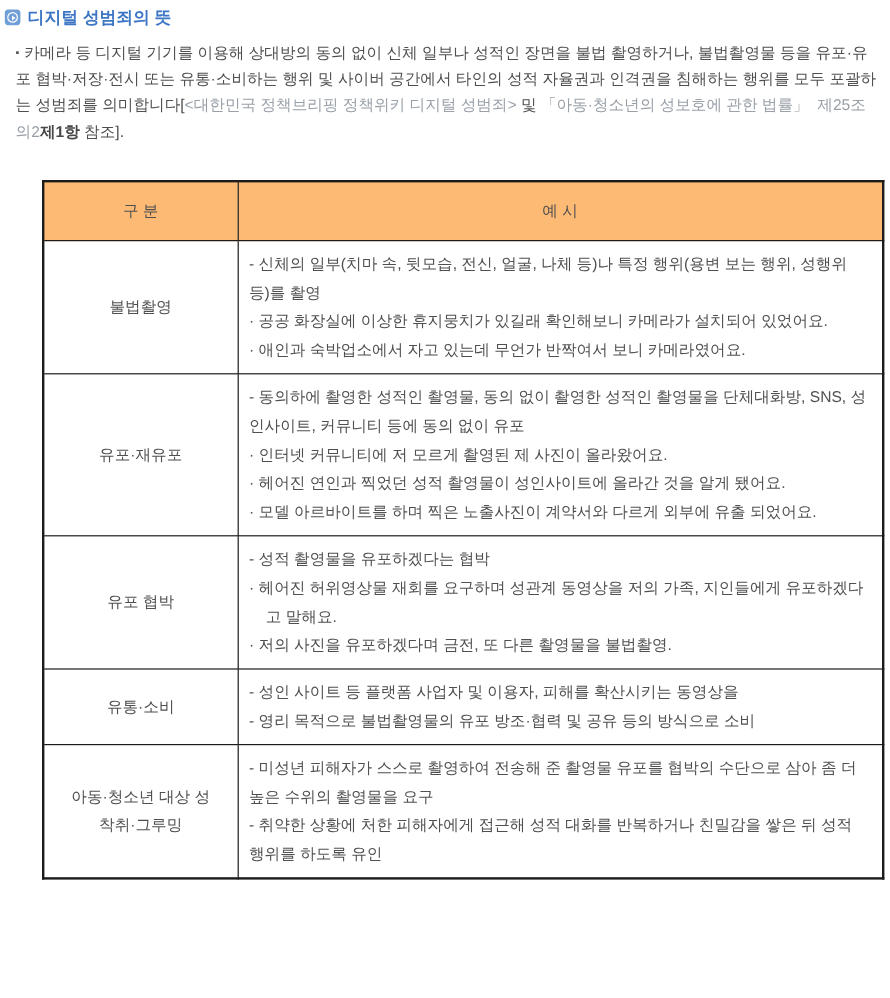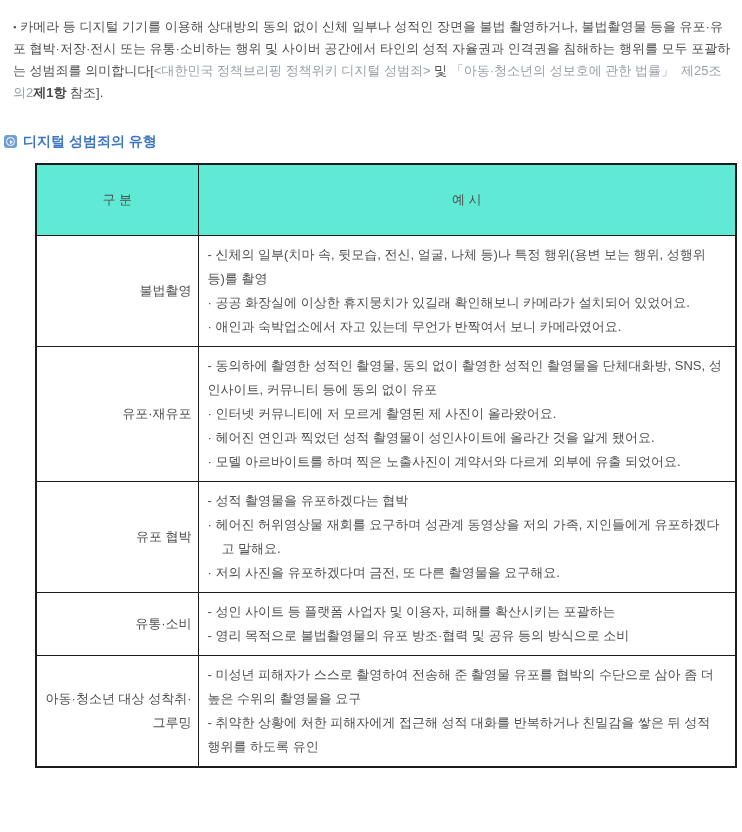--- a/index.html
+++ b/index.html
@@ -68,31 +68,31 @@
     border-collapse: collapse;
     table-layout: fixed;
     width: 702px;
     margin: 13px 0 0 31px;
     border: 2px solid #1c1c1c;
   }
   table.types th, table.types td {
     border: 1px solid #1c1c1c;
   }
   table.types th {
-    background: #5eead4;
+    background: #fdba74;
     font-weight: normal;
     text-align: center;
-    padding: 23px 4px;
+    padding: 12px 4px;
     line-height: 24px;
     color: #4f4f4f;
   }
   td.cat {
-    text-align: right;
+    text-align: center;
     vertical-align: middle;
-    padding: 6px 6px;
+    padding: 6px 16px;
     line-height: 24px;
     word-break: break-all;
   }
   td.ex {
     vertical-align: middle;
     padding: 7px 10px 7px 9px;
     line-height: 24px;
     word-break: break-all;
   }
   .ex-item { }
@@ -100,34 +100,34 @@
     padding-left: 14px;
     text-indent: -14px;
   }
 </style>
 </head>
 <body>
 
 <div class="page">
 
   <div class="section section-meaning">
+    <div class="heading">
+      <span class="h-icon">
+        <span class="ring">
+          <span class="tri"></span>
+        </span>
+      </span>
+      <span class="h-text">디지털 성범죄의 뜻</span>
+    </div>
     <div class="para">
       <span class="bullet">▪</span><span id="para-segments"><span class="seg-normal">카메라 등 디지털 기기를 이용해 상대방의 동의 없이 신체 일부나 성적인 장면을 불법 촬영하거나, 불법촬영물 등을 유포·유포 협박·저장·전시 또는 유통·소비하는 행위 및 사이버 공간에서 타인의 성적 자율권과 인격권을 침해하는 행위를 모두 포괄하는 성범죄를 의미합니다[</span><span class="seg-ref">&lt;대한민국 정책브리핑 정책위키 디지털 성범죄&gt;</span><span class="seg-normal"> 및 </span><span class="seg-ref">「아동·청소년의 성보호에 관한 법률」&nbsp; 제25조의2</span><span class="seg-strong">제1항</span><span class="seg-normal"> 참조].</span></span>
     </div>
   </div>
 
   <div class="section section-types">
-    <div class="heading">
-      <span class="h-icon">
-        <span class="ring">
-          <span class="tri"></span>
-        </span>
-      </span>
-      <span class="h-text">디지털 성범죄의 유형</span>
-    </div>
 
     <table class="types">
       <colgroup>
         <col style="width:162px">
         <col>
       </colgroup>
       <thead>
         <tr>
           <th>구 분</th>
           <th>예 시</th>
@@ -149,27 +149,27 @@
               <div class="ex-item dot">· 인터넷 커뮤니티에 저 모르게 촬영된 제 사진이 올라왔어요.</div>
               <div class="ex-item dot">· 헤어진 연인과 찍었던 성적 촬영물이 성인사이트에 올라간 것을 알게 됐어요.</div>
               <div class="ex-item dot">· 모델 아르바이트를 하며 찍은 노출사진이 계약서와 다르게 외부에 유출 되었어요.</div>
             </td>
           </tr>
           <tr>
             <td class="cat">유포 협박</td>
             <td class="ex">
               <div class="ex-item">- 성적 촬영물을 유포하겠다는 협박</div>
               <div class="ex-item dot">· 헤어진 허위영상물 재회를 요구하며 성관계 동영상을 저의 가족, 지인들에게 유포하겠다고 말해요.</div>
-              <div class="ex-item dot">· 저의 사진을 유포하겠다며 금전, 또 다른 촬영물을 요구해요.</div>
+              <div class="ex-item dot">· 저의 사진을 유포하겠다며 금전, 또 다른 촬영물을 불법촬영.</div>
             </td>
           </tr>
           <tr>
             <td class="cat">유통·소비</td>
             <td class="ex">
-              <div class="ex-item">- 성인 사이트 등 플랫폼 사업자 및 이용자, 피해를 확산시키는 포괄하는</div>
+              <div class="ex-item">- 성인 사이트 등 플랫폼 사업자 및 이용자, 피해를 확산시키는 동영상을</div>
               <div class="ex-item">- 영리 목적으로 불법촬영물의 유포 방조·협력 및 공유 등의 방식으로 소비</div>
             </td>
           </tr>
           <tr>
             <td class="cat">아동·청소년 대상 성착취·그루밍</td>
             <td class="ex">
               <div class="ex-item">- 미성년 피해자가 스스로 촬영하여 전송해 준 촬영물 유포를 협박의 수단으로 삼아 좀 더 높은 수위의 촬영물을 요구</div>
               <div class="ex-item">- 취약한 상황에 처한 피해자에게 접근해 성적 대화를 반복하거나 친밀감을 쌓은 뒤 성적 행위를 하도록 유인</div>
             </td>
           </tr>

